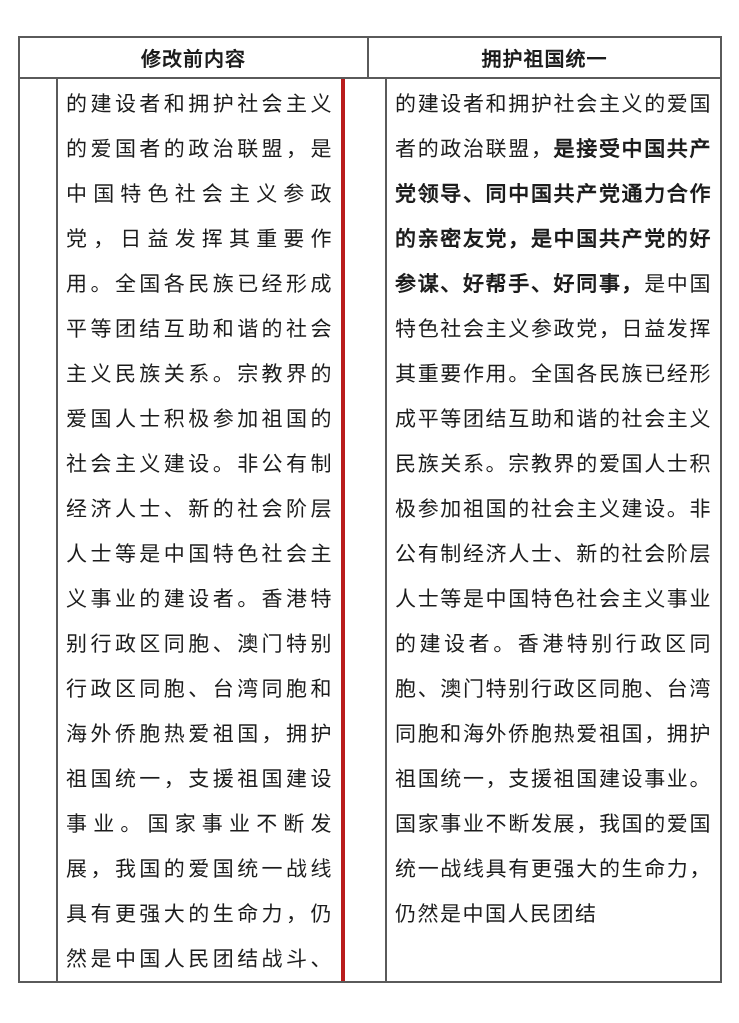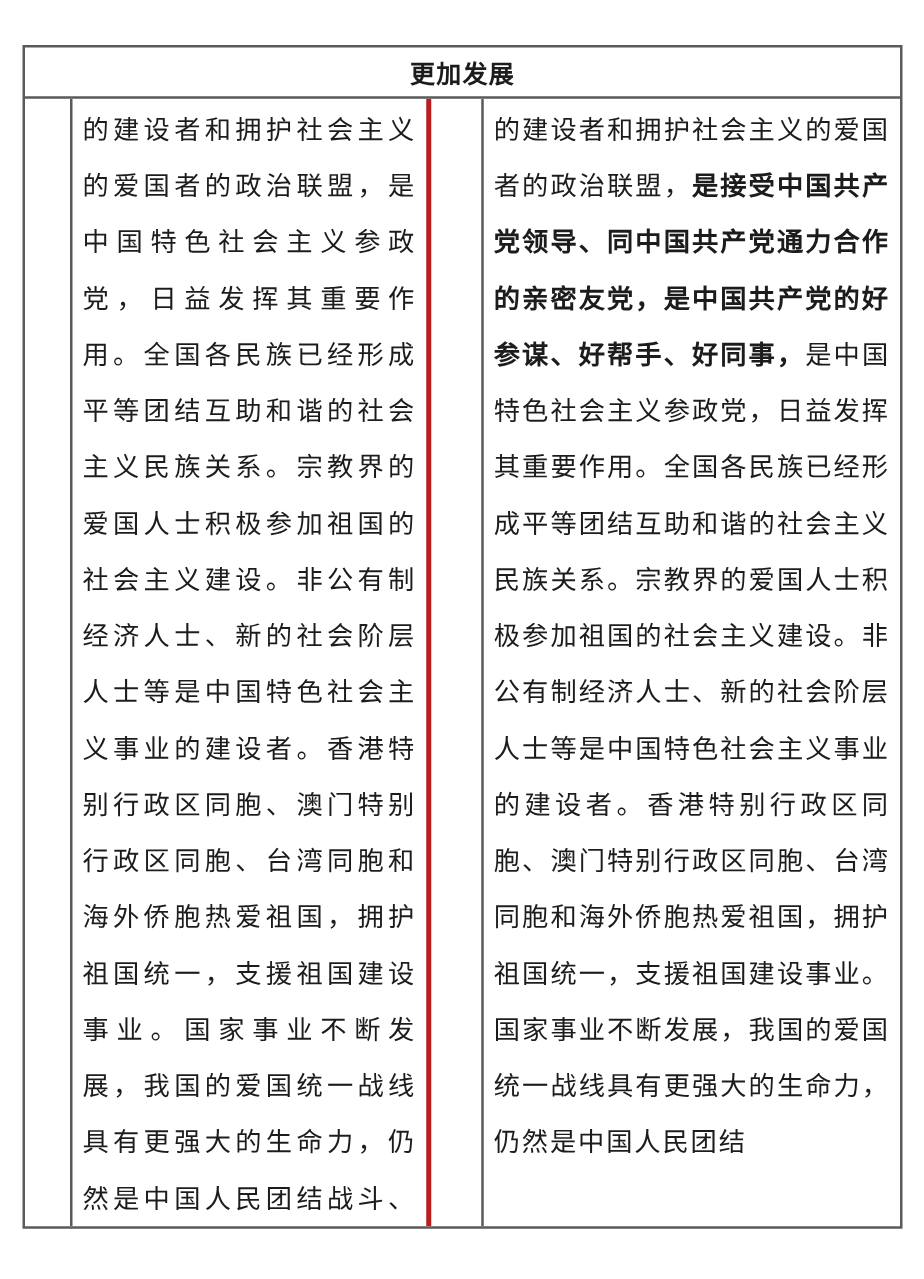--- a/index.html
+++ b/index.html
@@ -90,21 +90,22 @@
   .seg.bold {
     font-family: Liberation Serif, serif;
     font-weight: 700;
   }
 </style>
 </head>
 <body>
 
 <div class="comparison-table">
   <div class="header-row">
-    <div class="header-cell after">更加发展</div>
+    <div class="header-cell before">修改前内容</div>
+    <div class="header-cell after">拥护祖国统一</div>
   </div>
   <div class="body-row">
     <div class="index-cell left"></div>
     <div class="content-cell before"><span class="seg">的建设者和拥护社会主义的爱国者的政治联盟，是中国特色社会主义参政党，日益发挥其重要作用。全国各民族已经形成平等团结互助和谐的社会主义民族关系。宗教界的爱国人士积极参加祖国的社会主义建设。非公有制经济人士、新的社会阶层人士等是中国特色社会主义事业的建设者。香港特别行政区同胞、澳门特别行政区同胞、台湾同胞和海外侨胞热爱祖国，拥护祖国统一，支援祖国建设事业。国家事业不断发展，我国的爱国统一战线具有更强大的生命力，仍然是中国人民团结战斗、建设祖国和统一祖国的一个重要法宝，它将更加巩固，更加发展。</span></div>
     <div class="index-cell mid"></div>
     <div class="content-cell after"><span class="seg">的建设者和拥护社会主义的爱国者的政治联盟，</span><span class="seg bold">是接受中国共产党领导、同中国共产党通力合作的亲密友党，是中国共产党的好参谋、好帮手、好同事，</span><span class="seg">是中国特色社会主义参政党，日益发挥其重要作用。全国各民族已经形成平等团结互助和谐的社会主义民族关系。宗教界的爱国人士积极参加祖国的社会主义建设。非公有制经济人士、新的社会阶层人士等是中国特色社会主义事业的建设者。香港特别行政区同胞、澳门特别行政区同胞、台湾同胞和海外侨胞热爱祖国，拥护祖国统一，支援祖国建设事业。国家事业不断发展，我国的爱国统一战线具有更强大的生命力，仍然是中国人民团结</span></div>
   </div>
 </div>
 
 </body></html>

